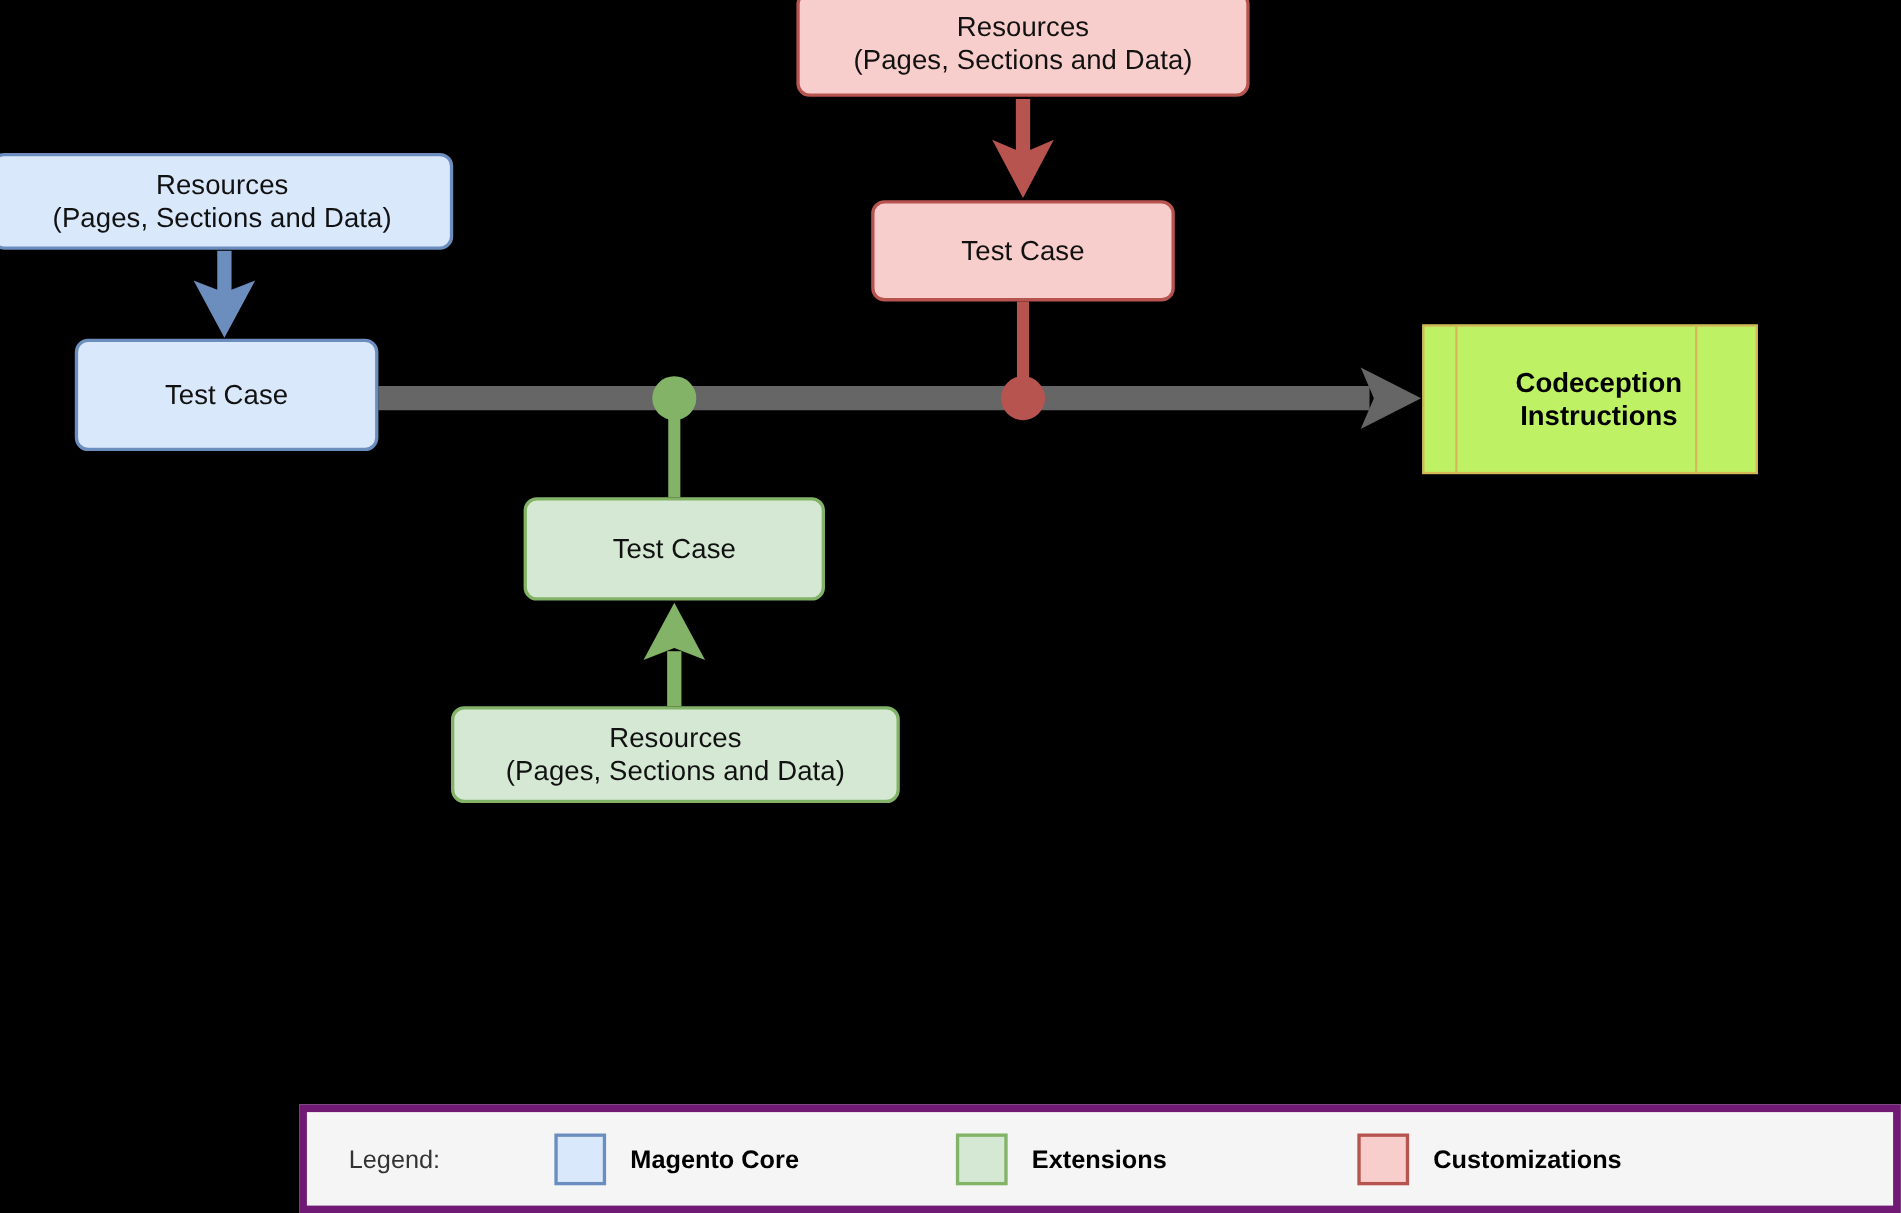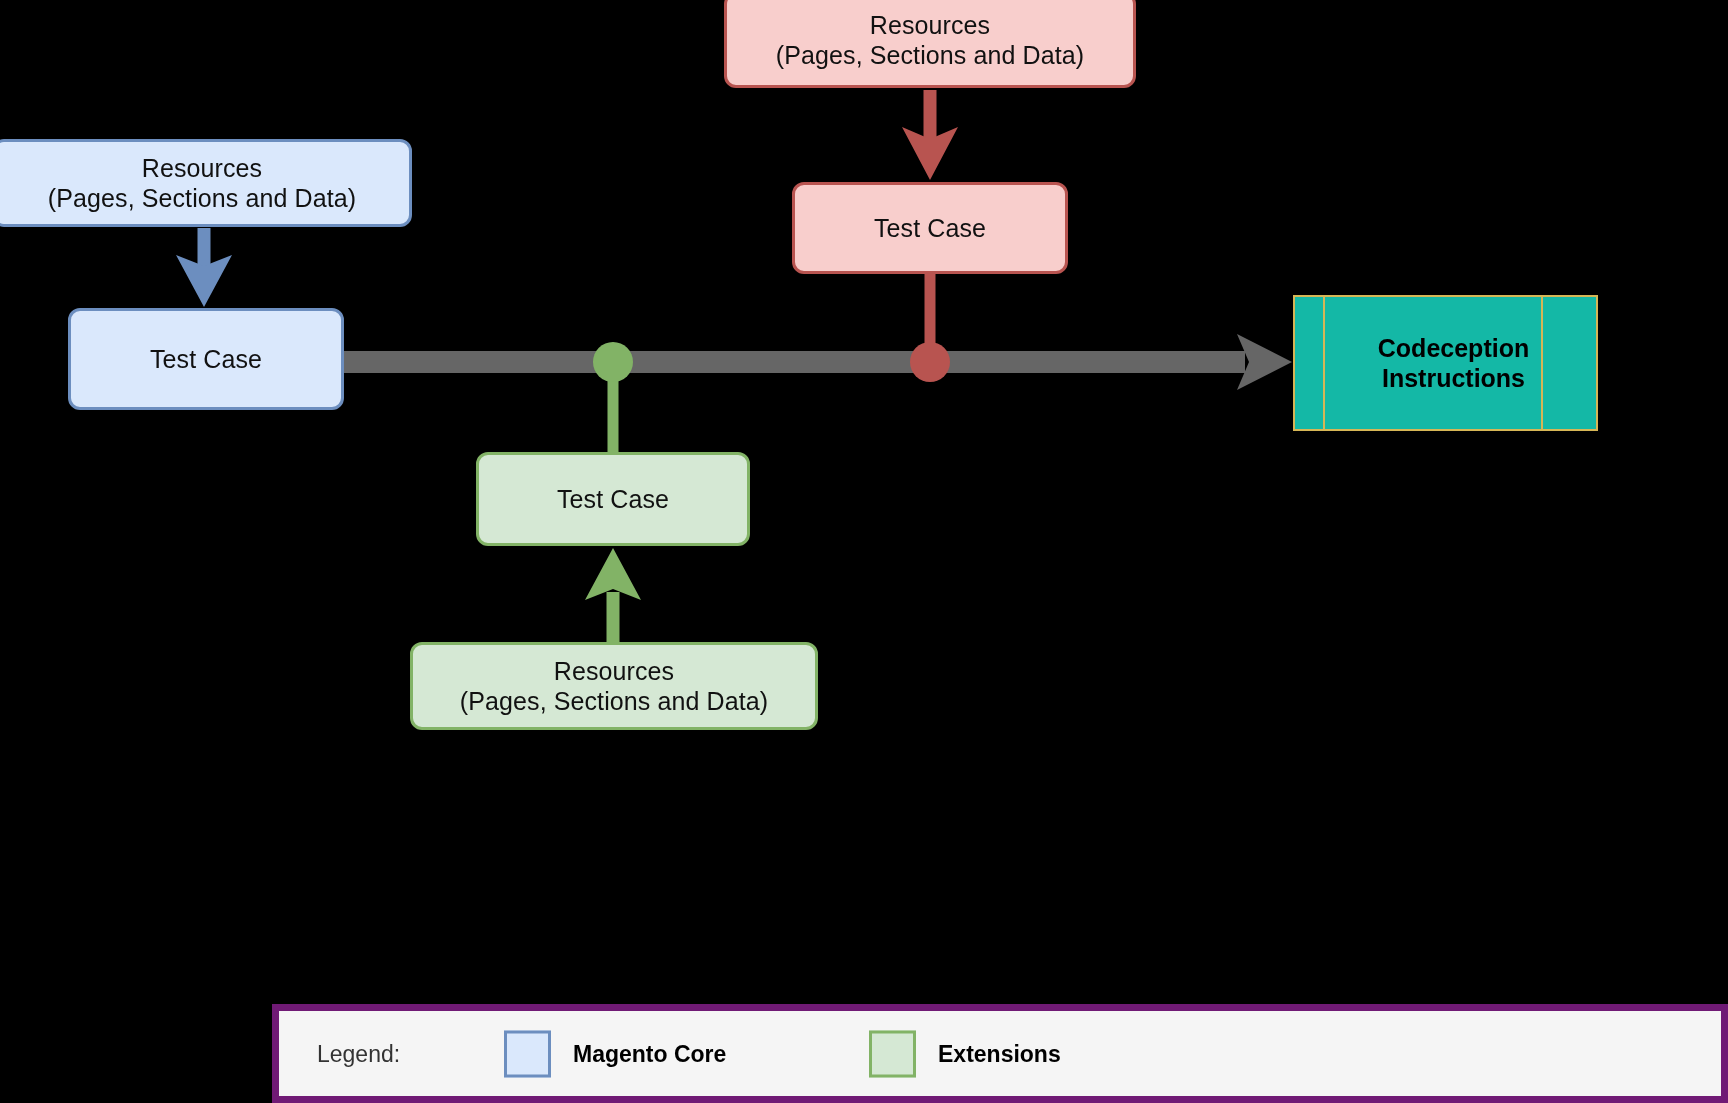--- a/index.html
+++ b/index.html
@@ -58,21 +58,21 @@
   .box-red-test    { left: 792px;  top: 182px; width: 276px; height: 92px;  }
 
   
   .note {
     position: absolute;
     left: 1293px;
     top: 295px;
     width: 305px;
     height: 136px;
     box-sizing: border-box;
-    background: #14b8a6;
+    background: #bef264;
     border: 2px solid #d6b656;
     display: flex;
     align-items: center;
     justify-content: center;
   }
   .note .rule {
     position: absolute;
     top: 0;
     bottom: 0;
     width: 2px;
@@ -213,15 +213,19 @@
     <div class="legend-item li-0">
       <span class="swatch" style="background:#dae8fc;border-color:#6c8ebf;"></span>
       <span class="legend-label">Magento Core</span>
     </div>
 
     <div class="legend-item li-1">
       <span class="swatch" style="background:#d5e8d4;border-color:#82b366;"></span>
       <span class="legend-label">Extensions</span>
     </div>
 
+    <div class="legend-item li-2">
+      <span class="swatch" style="background:#f8cecc;border-color:#b85450;"></span>
+      <span class="legend-label">Customizations</span>
+    </div>
   </div>
 
 </div>
 
 </body></html>

